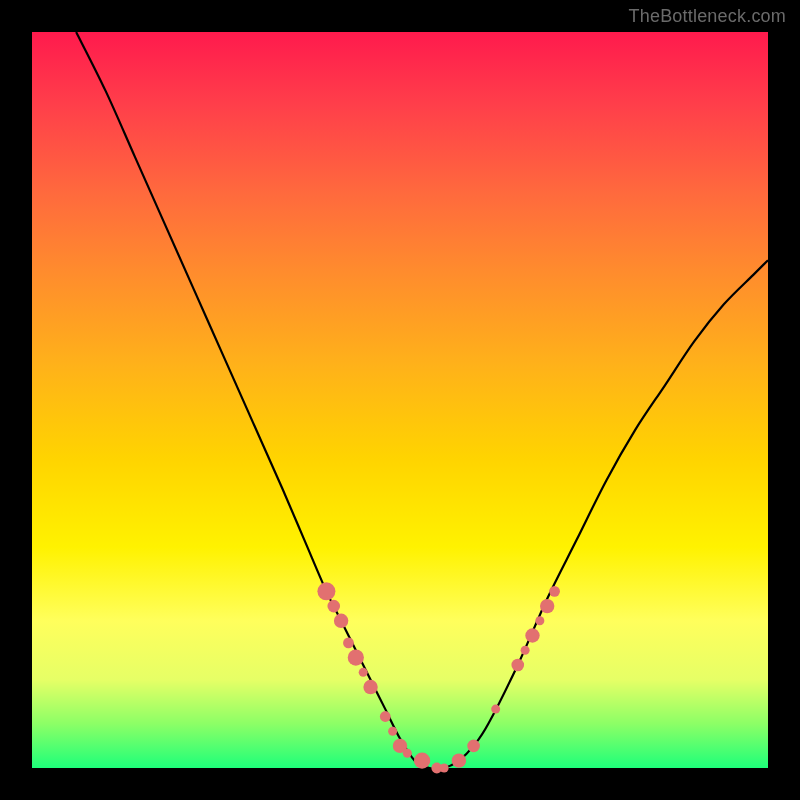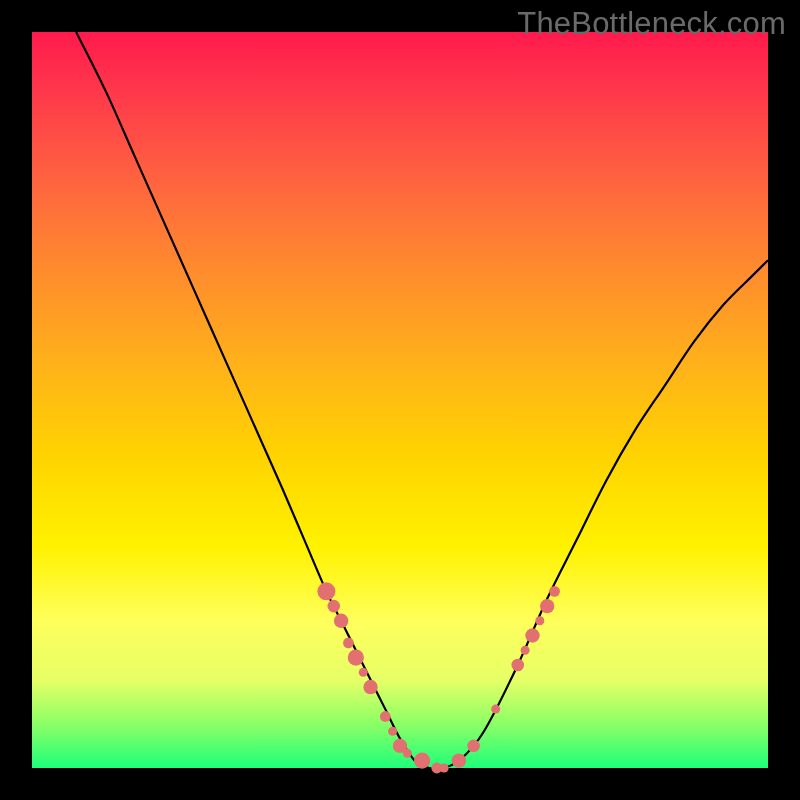--- a/index.html
+++ b/index.html
@@ -36,21 +36,21 @@
       #e6ff66 88%,
       #8cff66 94%,
       #1eff7a 100%
     );
   }
   .watermark {
     position: absolute;
     top: 6px;
     right: 14px;
     font-family: Arial, Helvetica, sans-serif;
-    font-size: 31px;
+    font-size: 18px;
     color: #6a6a6a;
     letter-spacing: 0.2px;
     user-select: none;
   }
   svg.curve {
     position: absolute;
     left: 0;
     top: 0;
     width: 736px;
     height: 736px;

